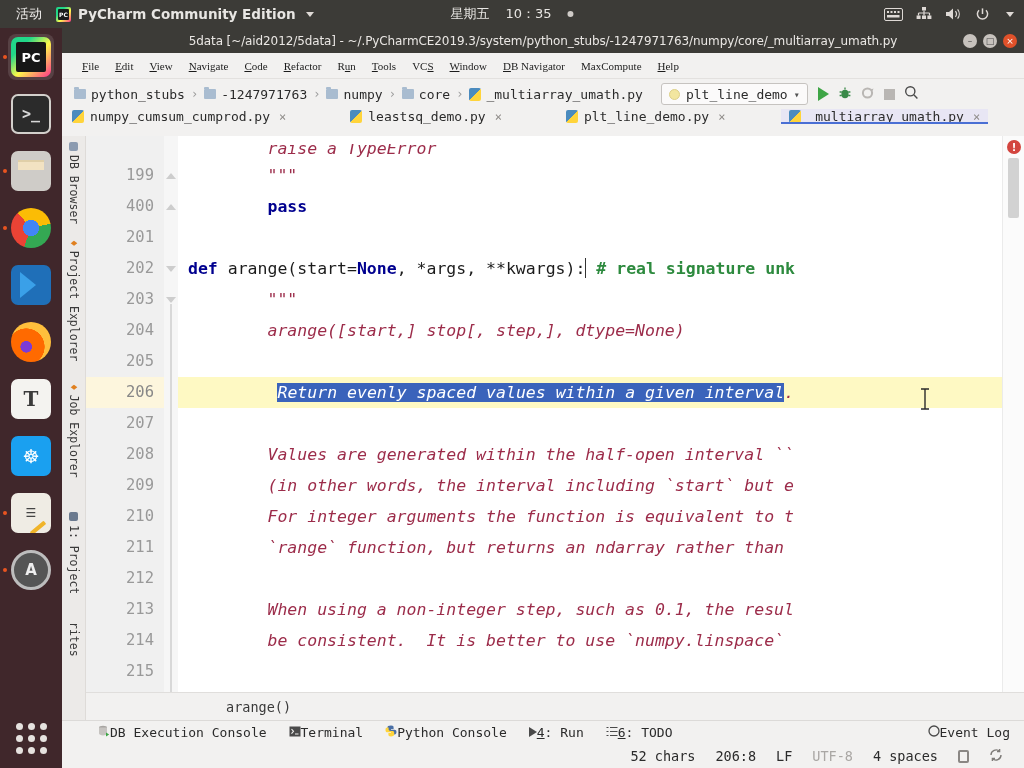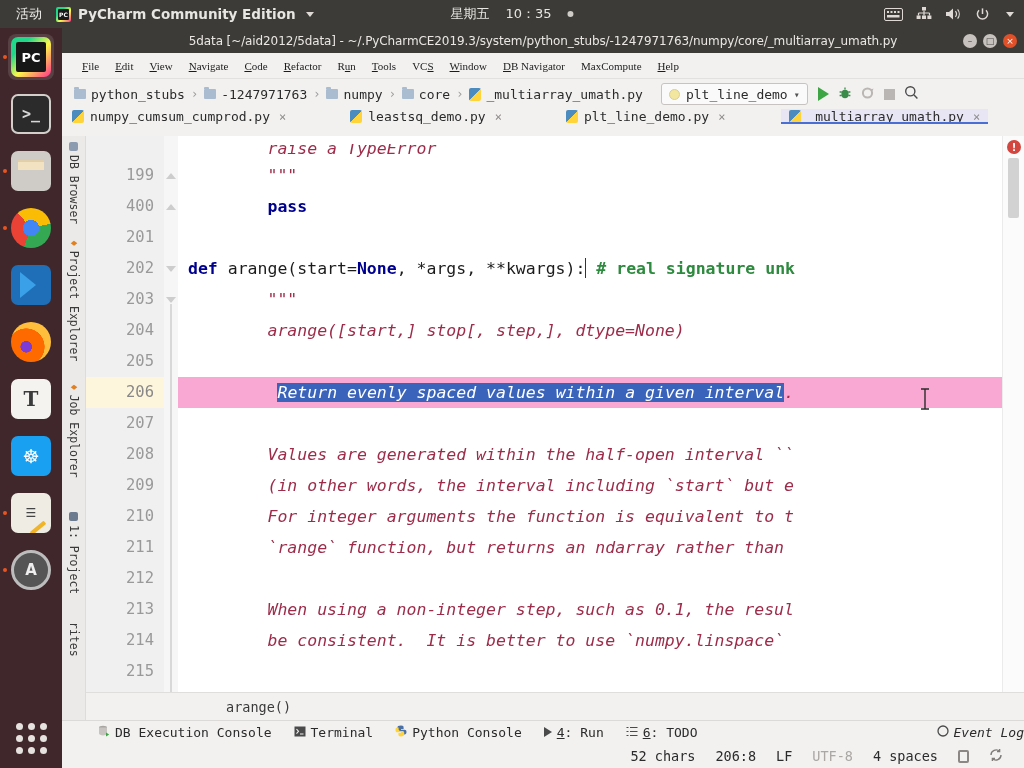--- a/index.html
+++ b/index.html
@@ -153,21 +153,21 @@
 
   .foldcol { width: 14px; background: #f6f6f6; flex: 0 0 14px; padding-top: 8px; position: relative; }
   .foldmark { height: 31px; display: flex; align-items: center; justify-content: center; }
   .fold-up { width:0;height:0;border-left:5px solid transparent;border-right:5px solid transparent;border-bottom:6px solid #cdcdcd;}
   .fold-dn { width:0;height:0;border-left:5px solid transparent;border-right:5px solid transparent;border-top:6px solid #cdcdcd;}
   .fold-bar { position:absolute; left:6px; width:2px; background:#d8d8d8; }
 
   .codearea { flex: 1; position: relative; background: #ffffff; padding-top: 8px;
     font-family: "DejaVu Sans Mono", monospace; font-size: 16.5px; overflow: hidden; }
   .cline { height: 31px; line-height: 31px; white-space: pre; padding-left: 10px; position: relative; }
-  .cline.cur { background: #f9a8d4; padding-left: 20px; }
+  .cline.cur { background: #fef9c3; padding-left: 20px; }
   .k-kw { color: #00008f; font-weight: bold; }
   .k-def { color: #1b1b1b; }
   .k-com { color: #2d8a3e; font-weight: bold; }
   .k-doc { color: #9c2c4a; font-style: italic; }
   .k-sel { background: #3a63bb; color: #ffffff; font-style: italic; }
   .caret-bar { display:inline-block; width:1px; height:20px; background:#333; vertical-align:-4px; }
   .mousecur { position:absolute; left:742px; top:252px; width:10px; height:22px; z-index:5;}
 
   .rightgut { width: 22px; background: #fbfbfb; flex: 0 0 22px; position: relative; border-left: 1px solid #ebebeb; }
   .err-ic { position: absolute; top: 4px; left: 4px; width: 14px; height: 14px; border-radius: 50%;
@@ -175,21 +175,21 @@
     display: flex; align-items: center; justify-content: center; }
   .vscroll { position: absolute; top: 22px; left: 5px; width: 11px; height: 60px; background: #d2d2d2; border-radius: 2px; }
 
   .bcbar { height: 28px; background: #f2f1f0; border-top: 1px solid #e0dedc;
     display: flex; align-items: center; padding-left: 140px; flex: 0 0 28px;
     font-size: 13.5px; font-family: "DejaVu Sans Mono", monospace; color: #3a3a3a; }
 
   .toolwinbar { height: 24px; background: #f2f1f0; border-top: 1px solid #dcdad8;
     display: flex; align-items: center; gap: 22px; padding-left: 36px; flex: 0 0 24px;
     font-size: 13px; font-family: "DejaVu Sans Mono", monospace; color: #2b2b2b; }
-  .twi { display: flex; align-items: flex-start; gap: 5px; }
+  .twi { display: flex; align-items: flex-start; }
   .twi u { text-decoration: underline; }
   .spacer { flex: 1; }
 
   .statusbar { height: 24px; background: #f2f1f0; display: flex; align-items: center;
     justify-content: flex-end; gap: 20px; padding-right: 21px; flex: 0 0 24px;
     font-size: 13.5px; font-family: "DejaVu Sans Mono", monospace; color: #2b2b2b; }
   .statusbar .dim { color: #aaa7a4; }
   .lock-ic { width: 11px; height: 13px; border: 2px solid #8a8784; border-radius: 2px; }
 </style>
 </head>
@@ -541,21 +541,21 @@
       </span>
       <span class="twi">
         <span>
           <svg width="12" height="11" viewBox="0 0 12 11">
               <path d="M0.5 1.5h2M4 1.5h7.5M0.5 5.5h2M4 5.5h7.5M0.5 9.5h2M4 9.5h7.5" stroke="#4a4a4a" stroke-width="1.2"></path>
             </svg>
         </span>
         <span><u>6</u>: TODO</span>
       </span>
       <span class="spacer"></span>
-      <span class="twi" style="font-style:italic;">
+      <span class="twi" style="margin-right:14px;">
         <span>
           <svg width="12" height="12" viewBox="0 0 12 12">
               <circle cx="6" cy="6" r="5" fill="none" stroke="#4a4a4a" stroke-width="1.3"></circle>
             </svg>
         </span>
         <span>Event Log</span>
       </span>
     </div>
 
     <div class="statusbar">

